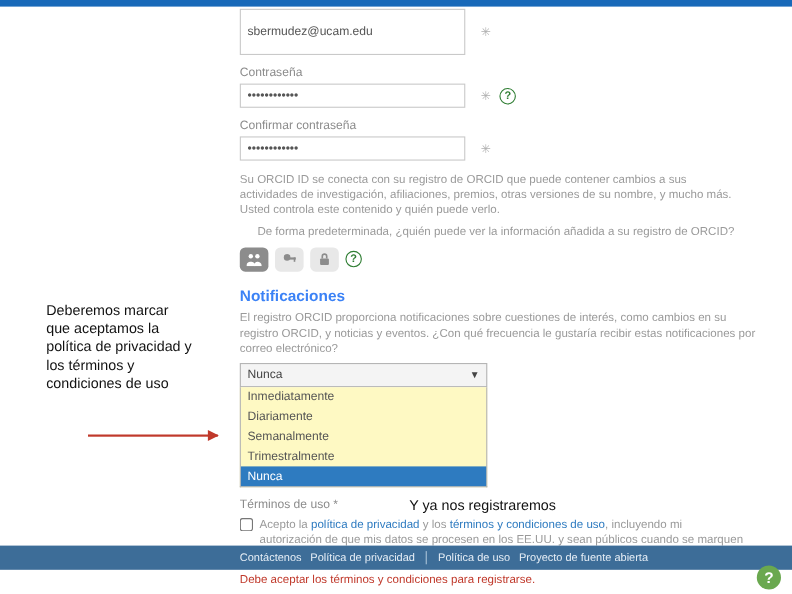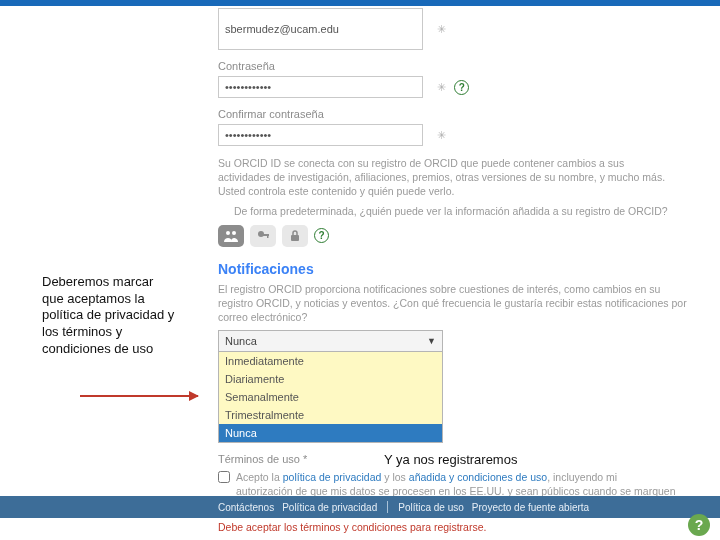--- a/index.html
+++ b/index.html
@@ -60,21 +60,21 @@
   .footer .sep { border-right: 1px solid #a9c2d8; height: 12px; margin: 0 2px; }
 
   .callout1 {
     position: absolute; left: 42px; top: 274px; width: 136px; font-size: 13px; color: #111; line-height: 1.28;
   }
   .arrow1 { position: absolute; left: 80px; top: 395px; width: 118px; height: 2px; background: #c0392b; }
   .arrow1::after {
     content: ""; position: absolute; right: -1px; top: -4px; width: 0; height: 0;
     border-left: 10px solid #c0392b; border-top: 5px solid transparent; border-bottom: 5px solid transparent;
   }
-  .callout2 { position: absolute; left: 384px; top: 452px; font-size: 13px; color: #111; }
+  .callout2 { position: absolute; left: 372px; top: 452px; font-size: 13px; color: #111; }
 
   .helpfab {
     position: absolute; right: 10px; bottom: 4px; width: 22px; height: 22px; border-radius: 50%;
     background: #6aa84f; color: #fff; display: flex; align-items: center; justify-content: center;
     font-size: 14px; font-weight: bold;
   }
 </style>
 </head>
 <body>
 
@@ -149,21 +149,21 @@
       <div class="opt">Diariamente</div>
       <div class="opt">Semanalmente</div>
       <div class="opt">Trimestralmente</div>
       <div class="opt sel">Nunca</div>
     </div>
 
     <div class="tou-h">Términos de uso *</div>
     <div class="tou-row">
       <input type="checkbox" style="">
       <div class="tou-text">
-        <span>Acepto la </span><span class="link">política de privacidad</span><span> y los </span><span class="link">añadida y condiciones de uso</span><span>, incluyendo mi autorización de que mis datos se procesen en los EE.UU. y sean públicos cuando se marquen como Público.</span>
+        <span>Acepto la </span><span class="link">política de privacidad</span><span> y los </span><span class="link">términos y condiciones de uso</span><span>, incluyendo mi autorización de que mis datos se procesen en los EE.UU. y sean públicos cuando se marquen como Público.</span>
       </div>
     </div>
 
     <div class="err">Debe aceptar los términos y condiciones para registrarse.</div>
 
     <button class="reg-btn">Registrarse</button>
   </div>
 
   <div class="callout1">Deberemos marcar que aceptamos la política de privacidad y los términos y condiciones de uso</div>
   <div class="arrow1"></div>

